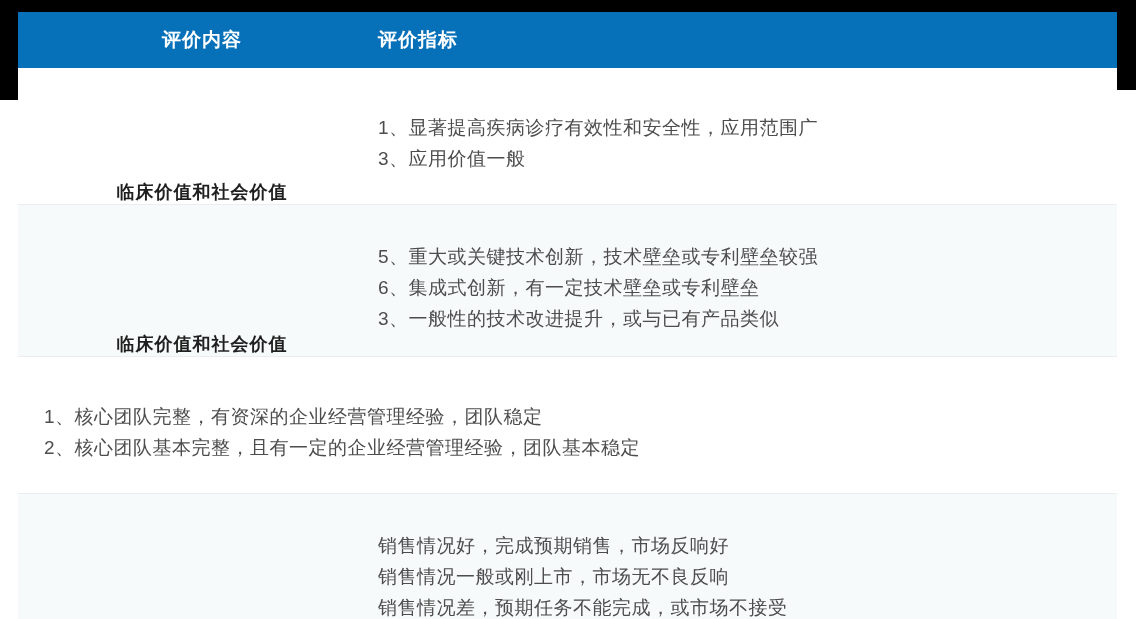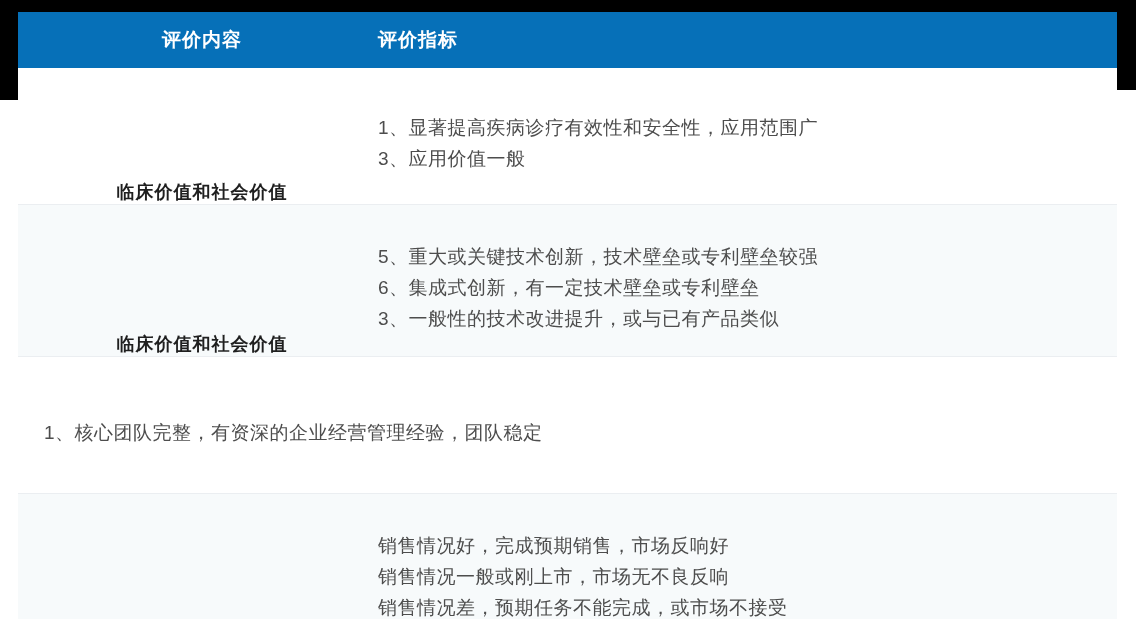--- a/index.html
+++ b/index.html
@@ -97,20 +97,21 @@
     </div>
     <div class="td col2">
             <div class="item">5、重大或关键技术创新，技术壁垒或专利壁垒较强</div>
             <div class="item">6、集成式创新，有一定技术壁垒或专利壁垒</div>
             <div class="item">3、一般性的技术改进提升，或与已有产品类似</div>
           </div>
   </div>
         <div class="trow">
     <div class="td col2">
             <div class="item">1、核心团队完整，有资深的企业经营管理经验，团队稳定</div>
+            <div class="item">2、核心团队基本完整，且有一定的企业经营管理经验，团队基本稳定</div>
           </div>
   </div>
         <div class="trow alt">
     <div class="td col1">
       <span class="category">市场无不良反响</span>
     </div>
     <div class="td col2">
             <div class="item">销售情况好，完成预期销售，市场反响好</div>
             <div class="item">销售情况一般或刚上市，市场无不良反响</div>
             <div class="item">销售情况差，预期任务不能完成，或市场不接受</div>

